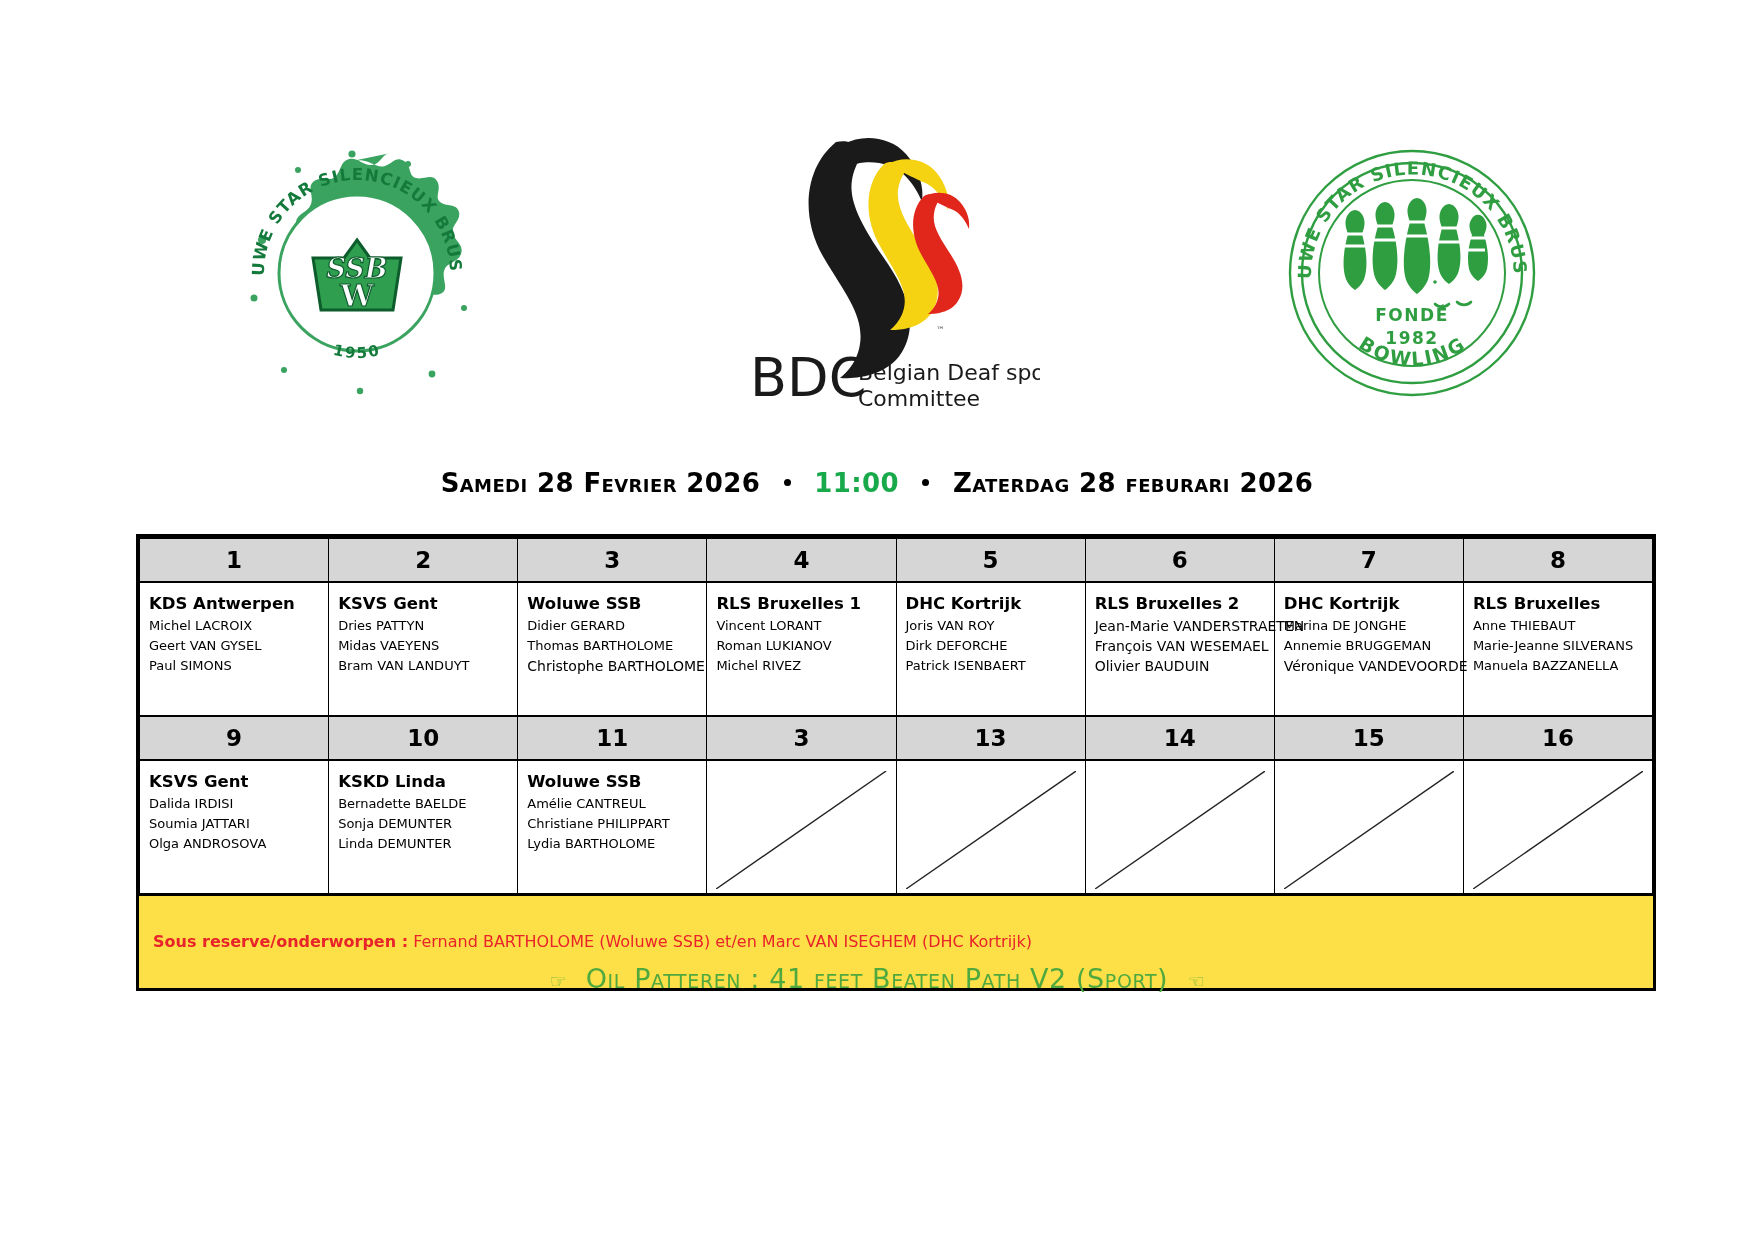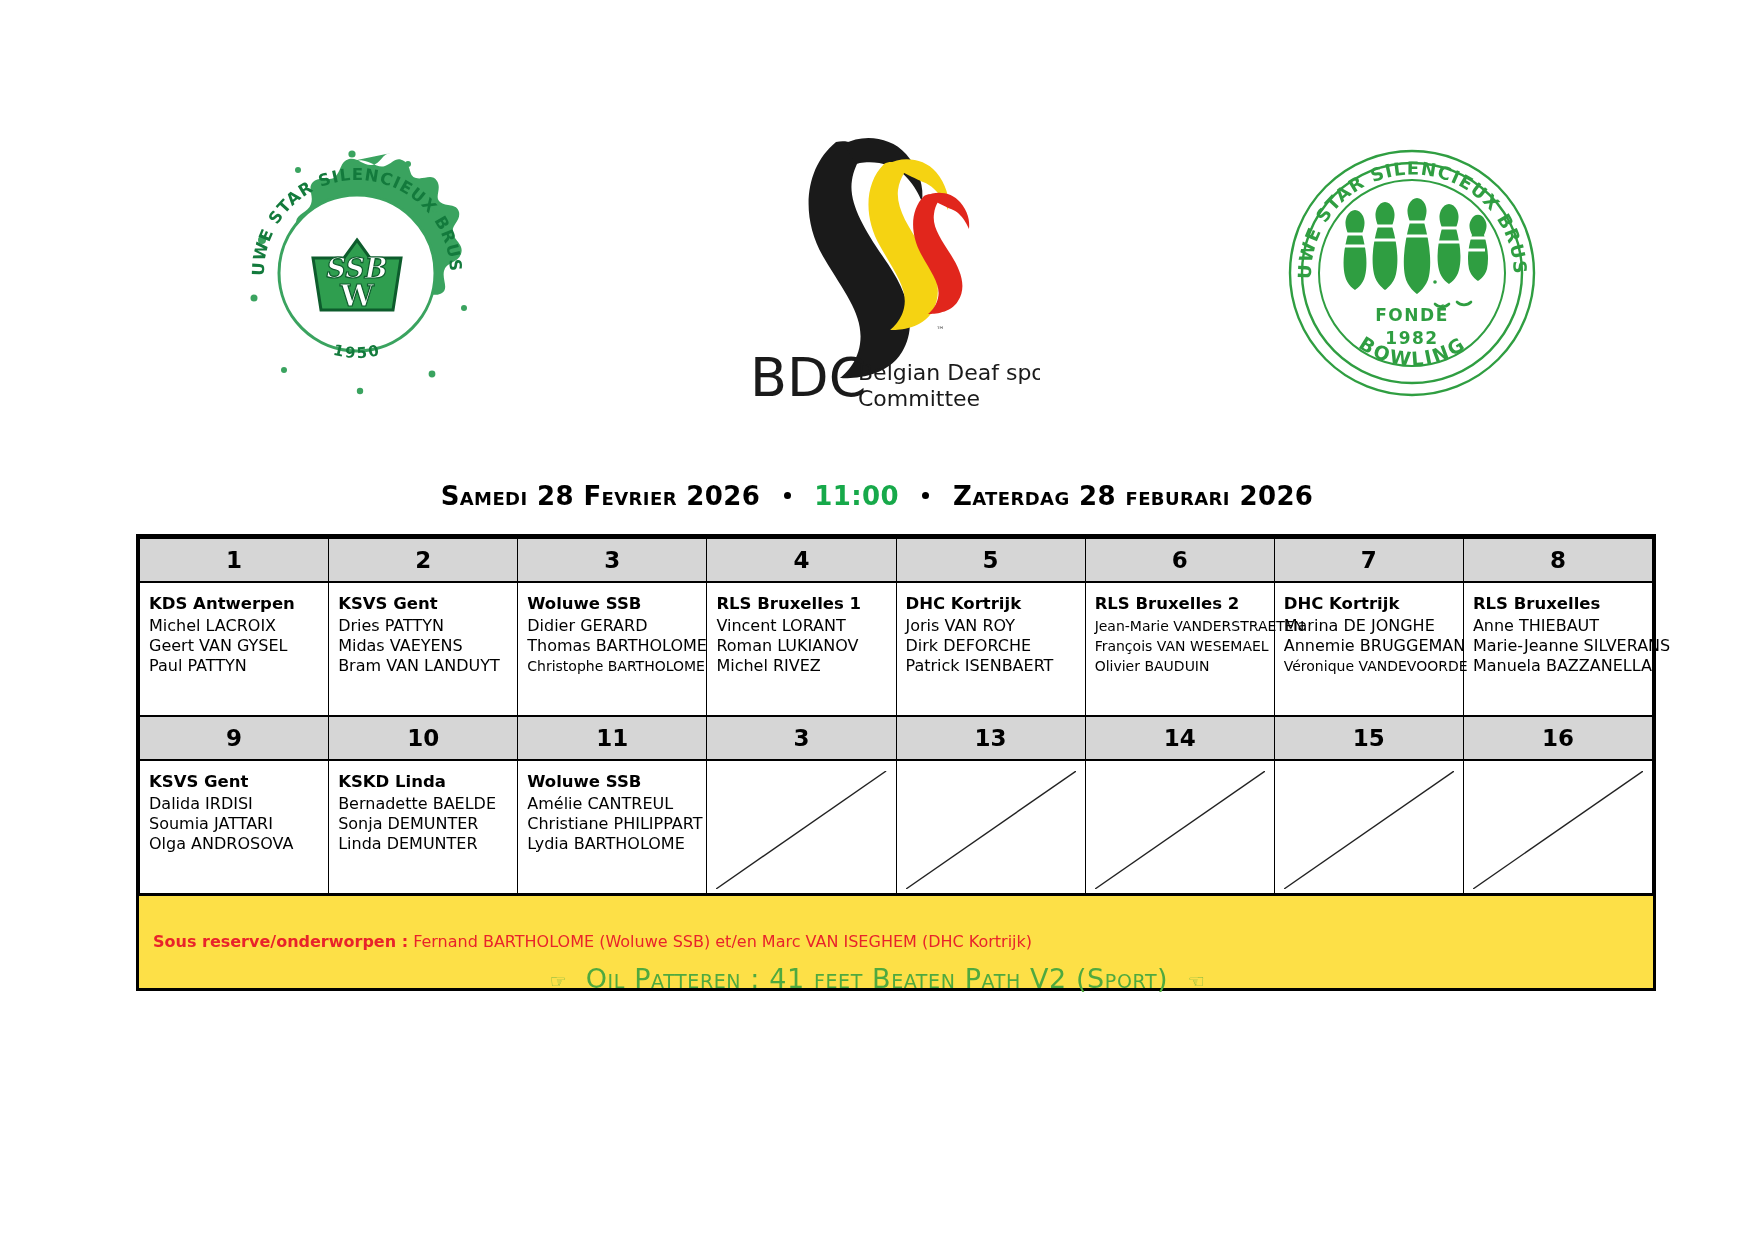--- a/index.html
+++ b/index.html
@@ -24,21 +24,21 @@
     width: 1754px;
     height: 300px;
   }
   .logo-left   { position: absolute; left: 232px; top: 30px;  width: 250px; height: 250px; }
   .logo-center { position: absolute; left: 740px; top: 10px;  width: 300px; height: 290px; }
   .logo-right  { position: absolute; left: 1285px;top: 28px;  width: 255px; height: 255px; }
 
   
   .date-line {
     position: absolute;
-    top: 481px;
+    top: 468px;
     left: 0;
     width: 1754px;
     text-align: center;
     font-family: "DejaVu Sans", sans-serif;
     font-weight: bold;
     font-size: 26px;
     letter-spacing: 0.4px;
     white-space: nowrap;
   }
   .date-line .seg { font-variant: small-caps; }
@@ -91,21 +91,21 @@
   td.pair-start { border-left: 3px dashed #000; }
 
   .team {
     font-weight: bold;
     font-size: 16.5px;
     line-height: 21px;
     white-space: nowrap;
     margin-bottom: 2px;
   }
   .player {
-    font-size: 16px;
+    font-size: 13px;
     line-height: 20px;
     white-space: nowrap;
   }
   .player.small { font-size: 14px; line-height: 20px; }
 
   
   .slash {
     width: 100%;
     height: 100%;
     display: block;
@@ -271,21 +271,21 @@
           <td class="pair-start">5</td>
           <td>6</td>
           <td class="pair-start">7</td>
           <td>8</td>
         </tr>
         <tr class="body">
           <td>
             <div class="team">KDS Antwerpen</div>
             <div class="player">Michel LACROIX</div>
             <div class="player">Geert VAN GYSEL</div>
-            <div class="player">Paul PATTYN</div>
+            <div class="player">Paul SIMONS</div>
           </td>
           <td>
             <div class="team">KSVS Gent</div>
             <div class="player">Dries PATTYN</div>
             <div class="player">Midas VAEYENS</div>
             <div class="player">Bram VAN LANDUYT</div>
           </td>
           <td class="pair-start">
             <div class="team">Woluwe SSB</div>
             <div class="player">Didier GERARD</div>

